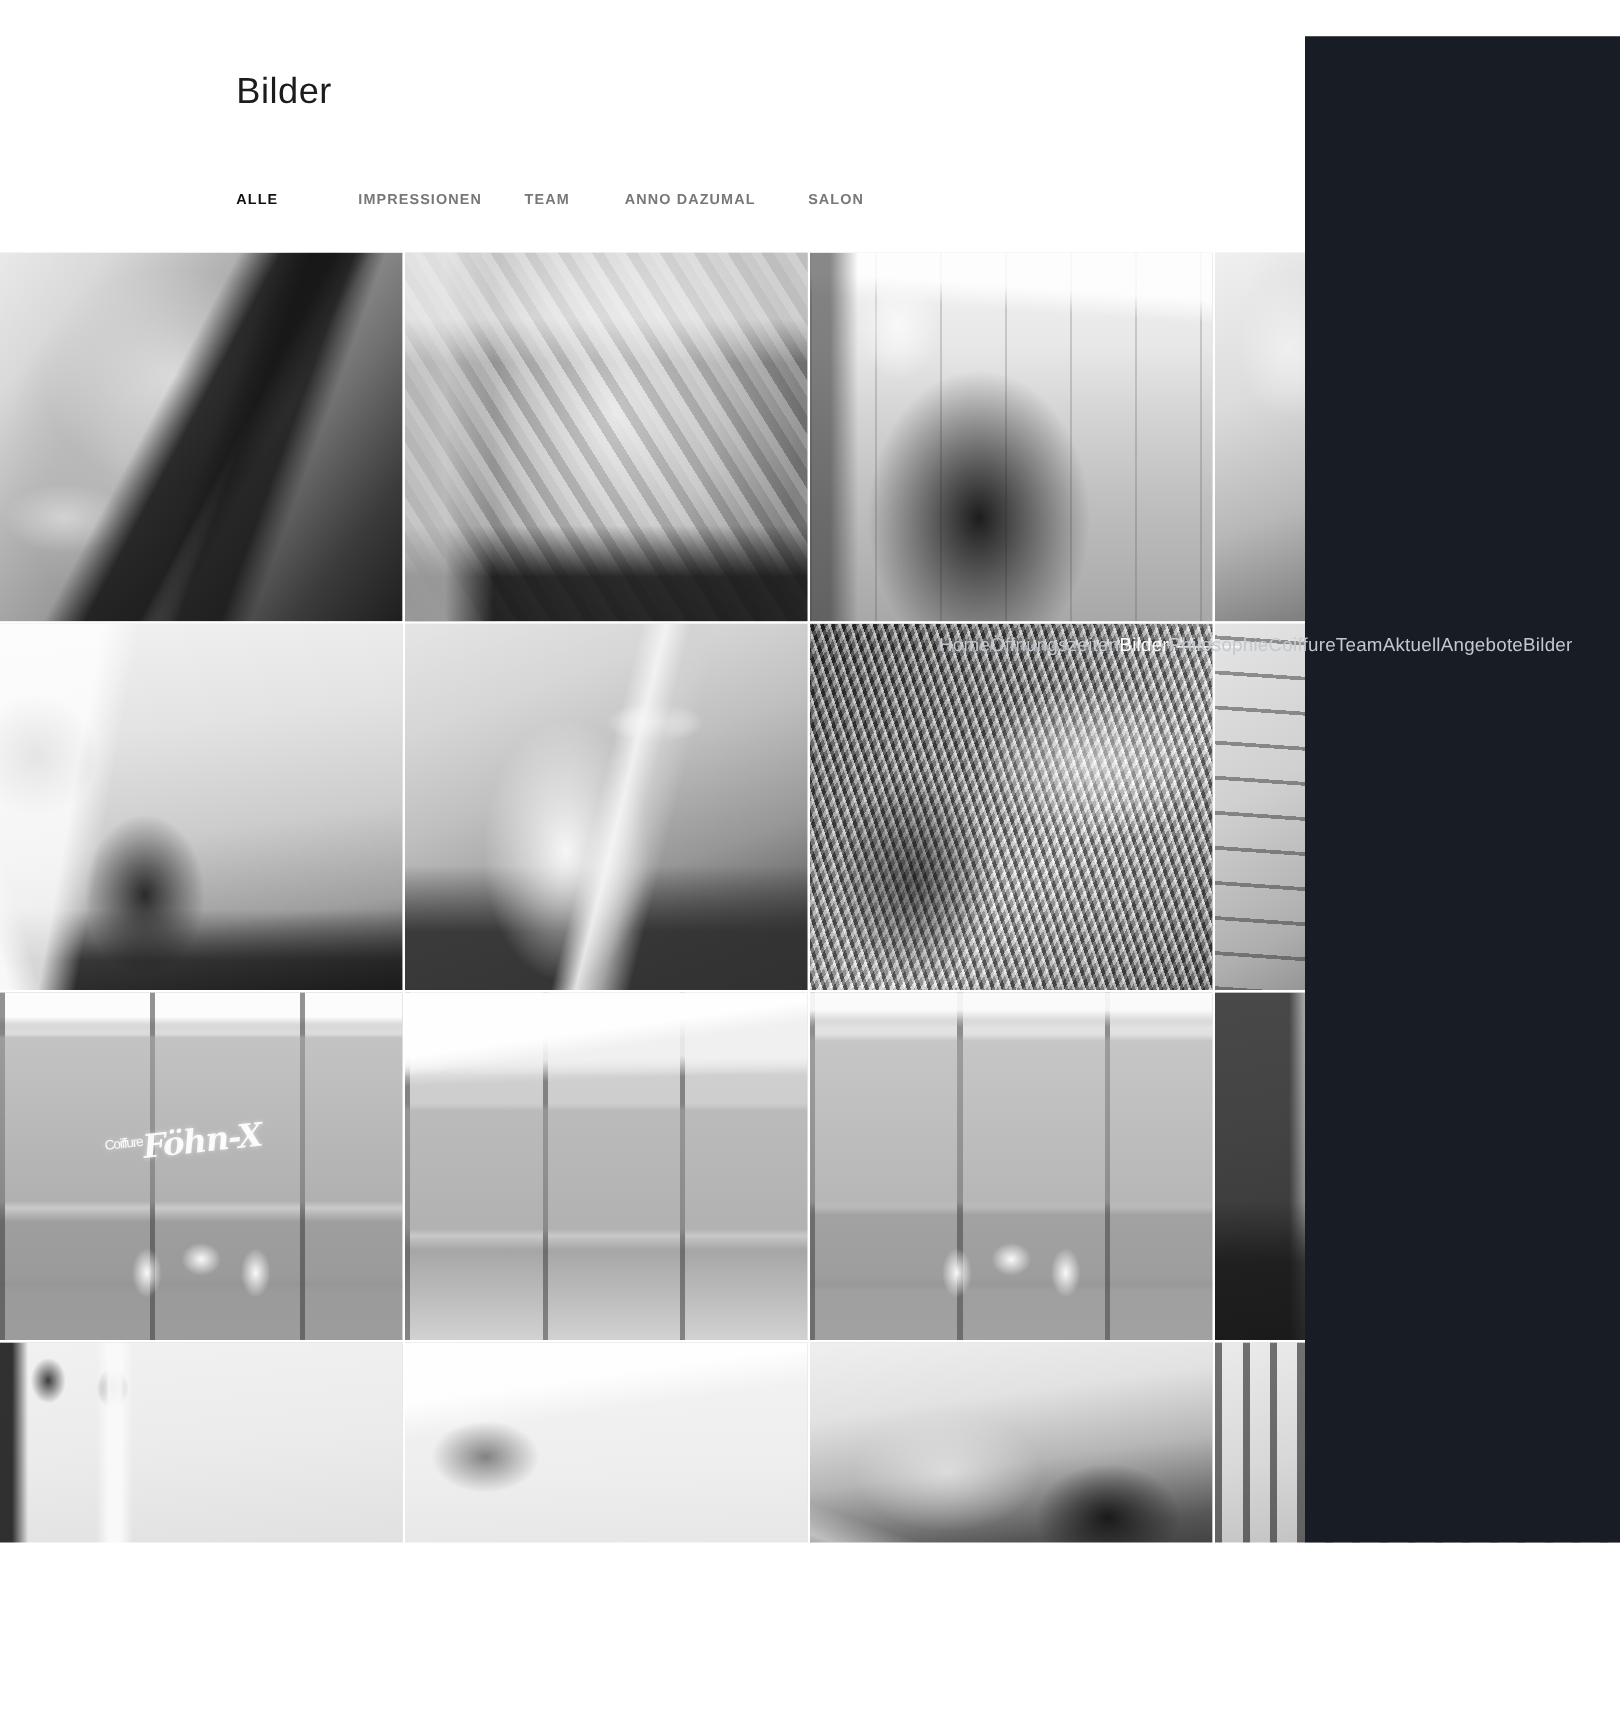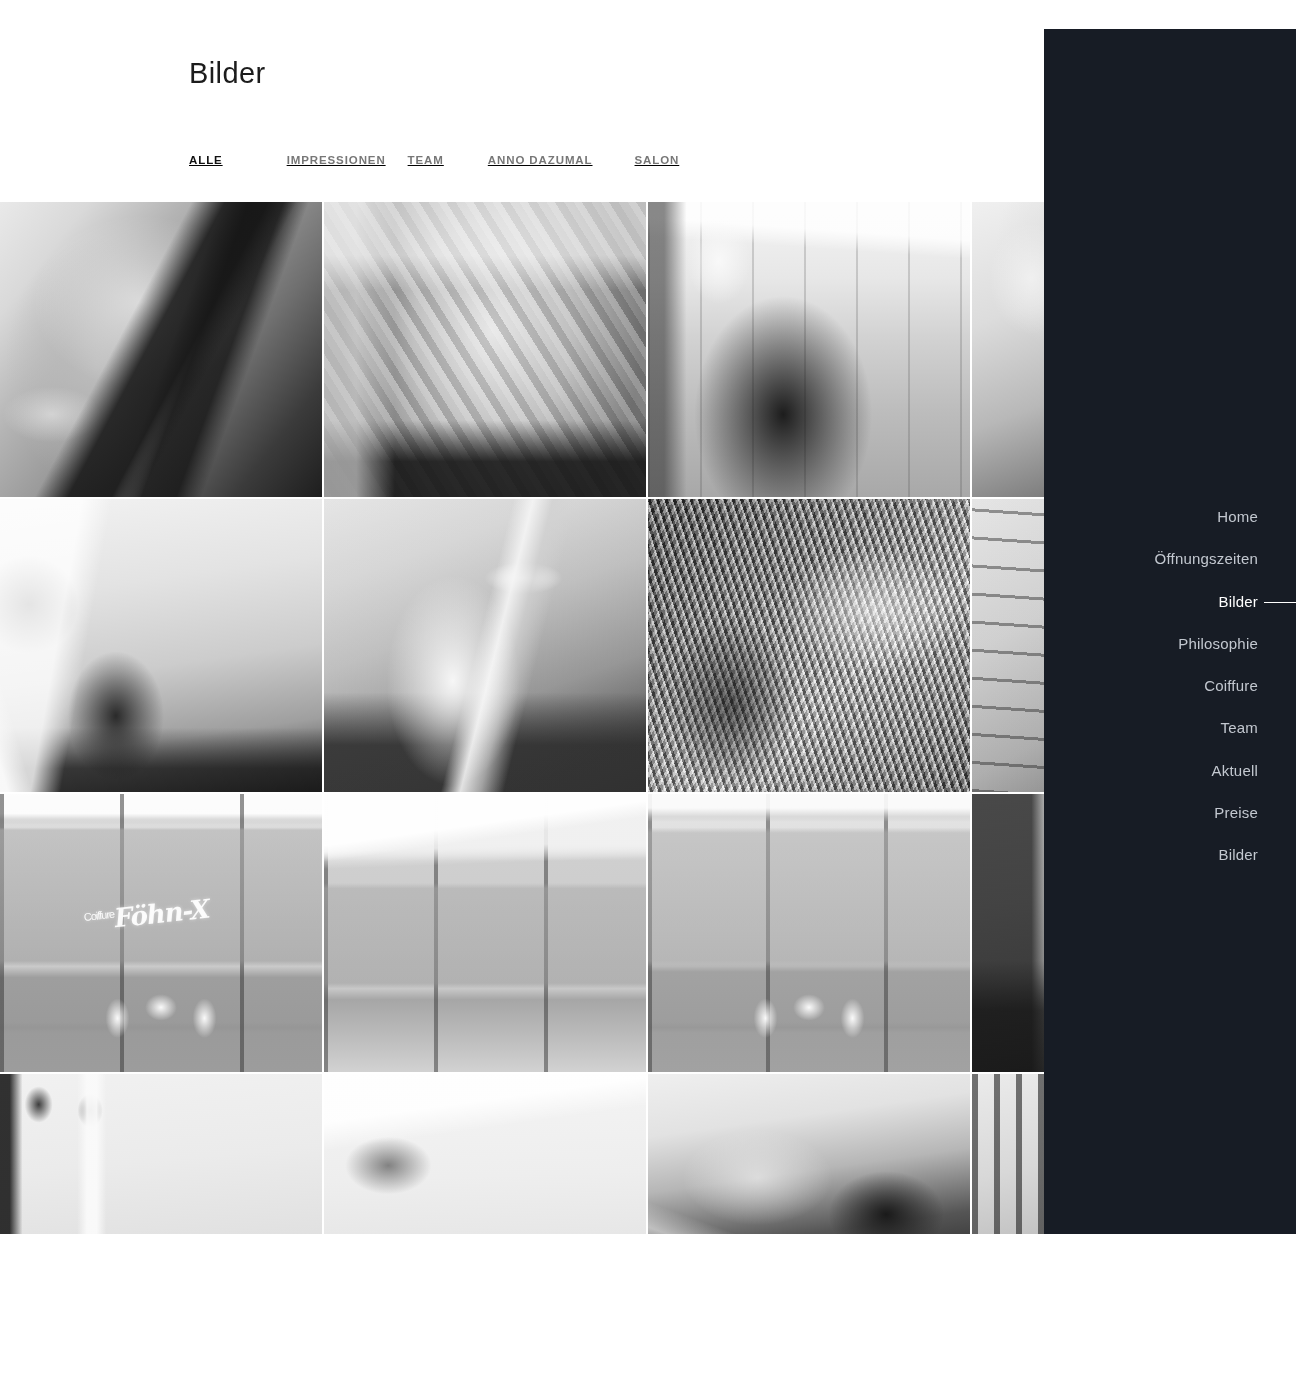--- a/index.html
+++ b/index.html
@@ -10,28 +10,28 @@
     overflow: hidden;
   }
   #page { position: relative; width: 1296px; height: 1234px; background: #fff; overflow: hidden; }
 
   
   #header { position: absolute; left: 0; top: 0; width: 1044px; height: 202px; background: #fff; z-index: 5; }
   #page-title {
     position: absolute; left: 189px; top: 57px;
     font-size: 29px; font-weight: 400; color: #1c1c1c; letter-spacing: 0.4px;
   }
-  #filter-nav { position: absolute; left: 189px; top: 154px; display: flex; align-items: flex-start; text-decoration: underline; }
+  #filter-nav { position: absolute; left: 189px; top: 154px; display: flex; align-items: flex-start; }
   .filter-item {
     font-size: 11.5px; letter-spacing: 0.9px; color: #777777; font-weight: 600;
     text-transform: uppercase; cursor: pointer; white-space: nowrap;
   }
   .filter-item.active { color: #111111; font-weight: 700; }
   .fi-0 { margin-right: 42px; }
-  .fi-1 { margin-right: 22px; padding-left: 22px; }
+  .fi-1 { margin-right: 34px; padding-left: 22px; }
   .fi-2 { margin-right: 44px; }
   .fi-3 { margin-right: 42px; }
 
   
   #gallery {
     position: absolute; left: 0; top: 202px; width: 1296px; height: 1171px;
     display: grid;
     grid-template-columns: 322px 322px 322px 330px;
     grid-template-rows: 295px 293px 278px 305px;
     gap: 2px;
@@ -257,21 +257,21 @@
       repeating-linear-gradient(90deg, rgba(30,30,30,.6) 0 6px, rgba(30,30,30,0) 6px 22px),
       linear-gradient(0deg, rgba(235,235,235,.7) 0 14%, rgba(235,235,235,0) 30%);
   }
 
   
   #sidebar {
     position: absolute; left: 1044px; top: 29px; width: 252px; height: 1344px;
     background: #171c25; z-index: 20;
   }
   #sidebar-nav {
-    position: absolute; right: 38px; top: 467px; display: flex; flex-direction: column; align-items: flex-end;
+    position: absolute; right: 38px; top: 467px; display: flex; flex-direction: row; align-items: flex-end;
   }
   .nav-item {
     position: relative; font-size: 15px; color: #c3c8d0; line-height: 42.3px;
     letter-spacing: 0.2px; cursor: pointer; white-space: nowrap; font-weight: 400;
   }
   .nav-item.active { color: #ffffff; }
   .nav-item.active::after {
     content:""; position:absolute; right: -58px; top: 50%; width: 52px; height: 1px; background:#ffffff;
   }
 </style>
@@ -354,19 +354,19 @@
 
   <div id="sidebar">
     <nav id="sidebar-nav">
       <div class="nav-item">Home</div>
       <div class="nav-item">Öffnungszeiten</div>
       <div class="nav-item active">Bilder</div>
       <div class="nav-item">Philosophie</div>
       <div class="nav-item">Coiffure</div>
       <div class="nav-item">Team</div>
       <div class="nav-item">Aktuell</div>
-      <div class="nav-item">Preise</div>
+      <div class="nav-item">Angebote</div>
       <div class="nav-item">Bilder</div>
     </nav>
 
   </div>
 
 </div>
 
 </body></html>

